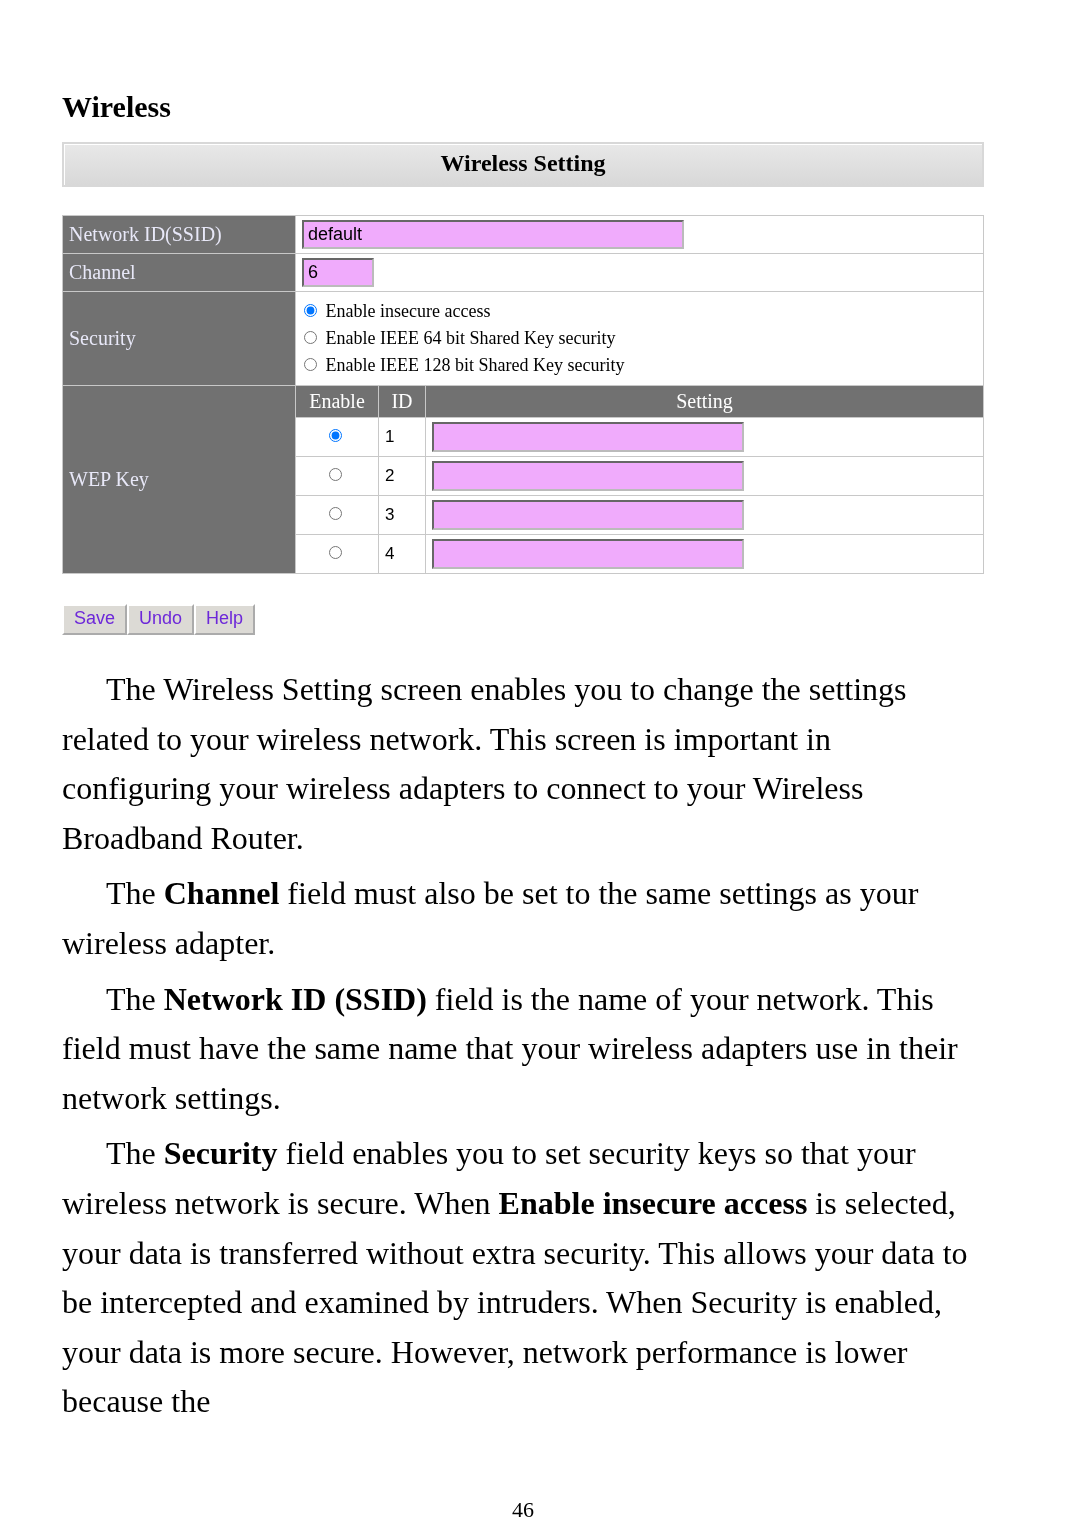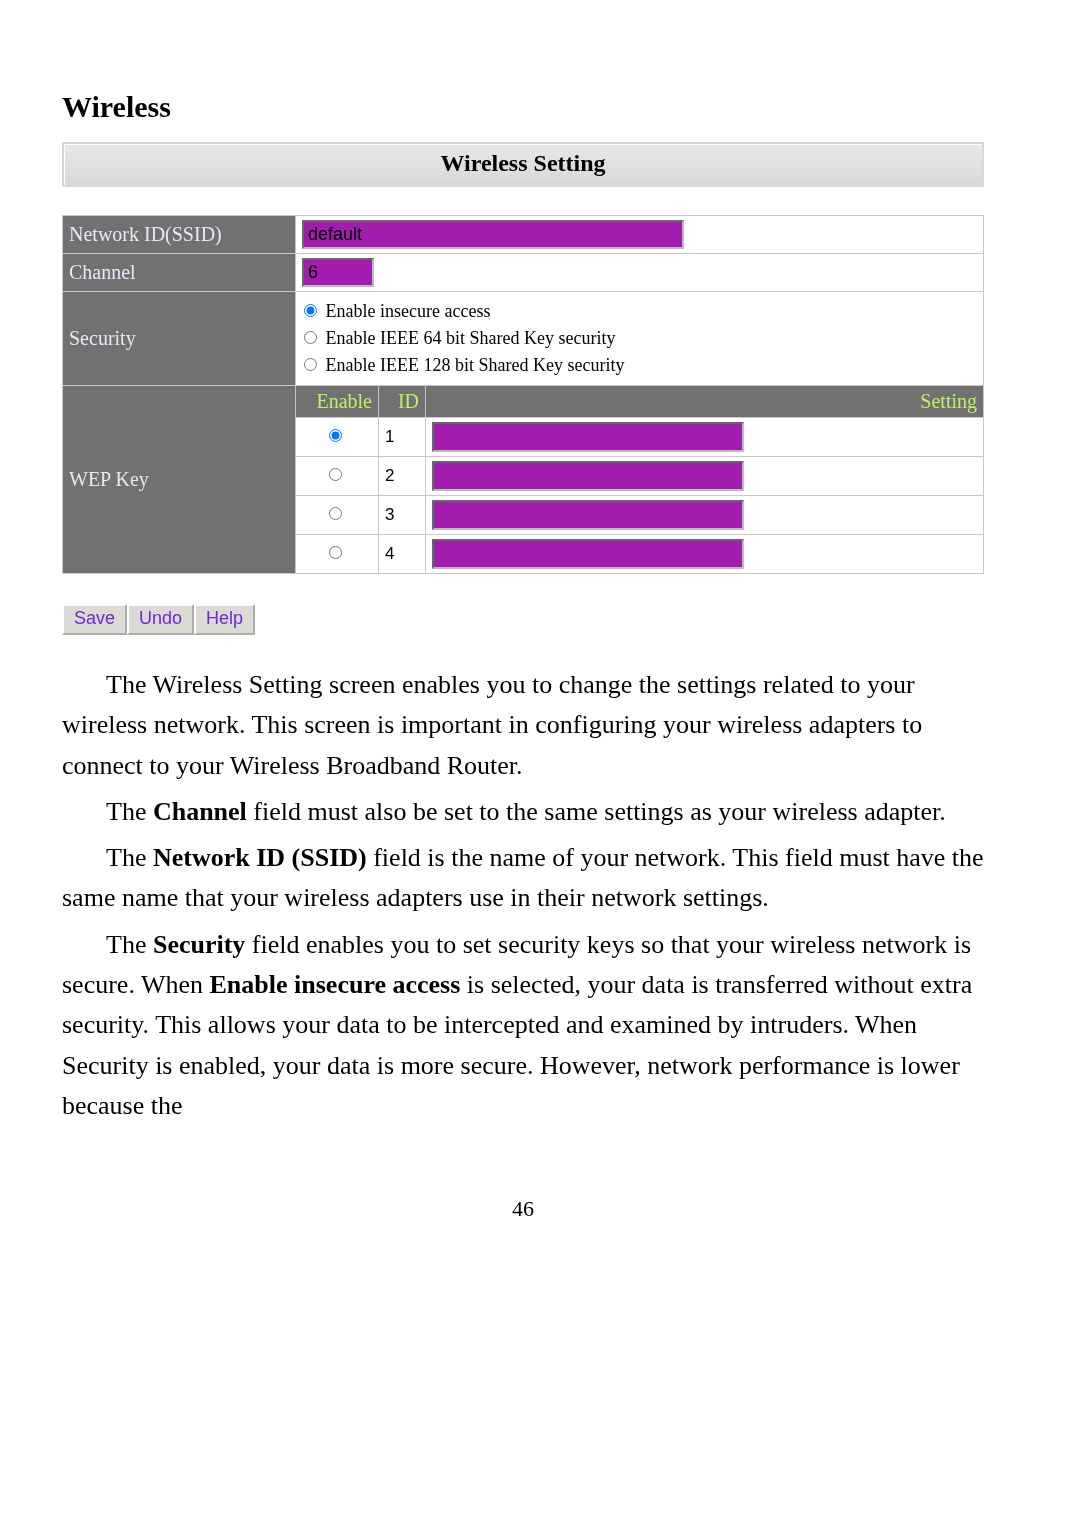--- a/index.html
+++ b/index.html
@@ -47,52 +47,52 @@
   td.label-cell {
     background: #717171;
     color: #e8e8f8;
     width: 220px;
     font-family: "Times New Roman", Times, serif;
     font-size: 20px;
     padding: 8px 6px;
   }
   td.header-cell {
     background: #717171;
-    color: #bef264;
+    color: #ffffff;
     font-family: "Times New Roman", Times, serif;
     font-size: 20px;
-    text-align: right;
+    text-align: center;
     padding: 4px 6px;
   }
   input.text-input {
     border: 2px inset #bbb;
     font-family: Arial, sans-serif;
     font-size: 18px;
     padding: 2px 4px;
-    background: #a21caf;
+    background: #f0abfc;
   }
   .ssid-input { width: 370px; }
   .channel-input { width: 60px; }
   .key-input { width: 300px; border:2px inset #bbb; height:22px; }
   .radio { margin: 0 4px 0 0; }
   .security-line { padding: 3px 0 3px 4px; font-family: "Times New Roman", serif; font-size:18px;}
   .btn-bar { margin-top: 30px; }
   button.old-btn {
     font-family: Arial, sans-serif;
     font-size: 18px;
     background: #dcdad5;
     border: 2px outset #fff;
     padding: 2px 10px 4px 10px;
     color: #6d28d9;
     margin-right: -4px;
     cursor: pointer;
   }
   .body-text {
     margin-top: 30px;
-    font-size: 26px;
+    font-size: 32px;
     line-height: 1.55;
   }
   .body-text p {
     margin: 0 0 6px 0;
     text-indent: 44px;
   }
   .body-text b { font-weight: bold; }
   .page-number {
     text-align: center;
     font-size: 22px;

